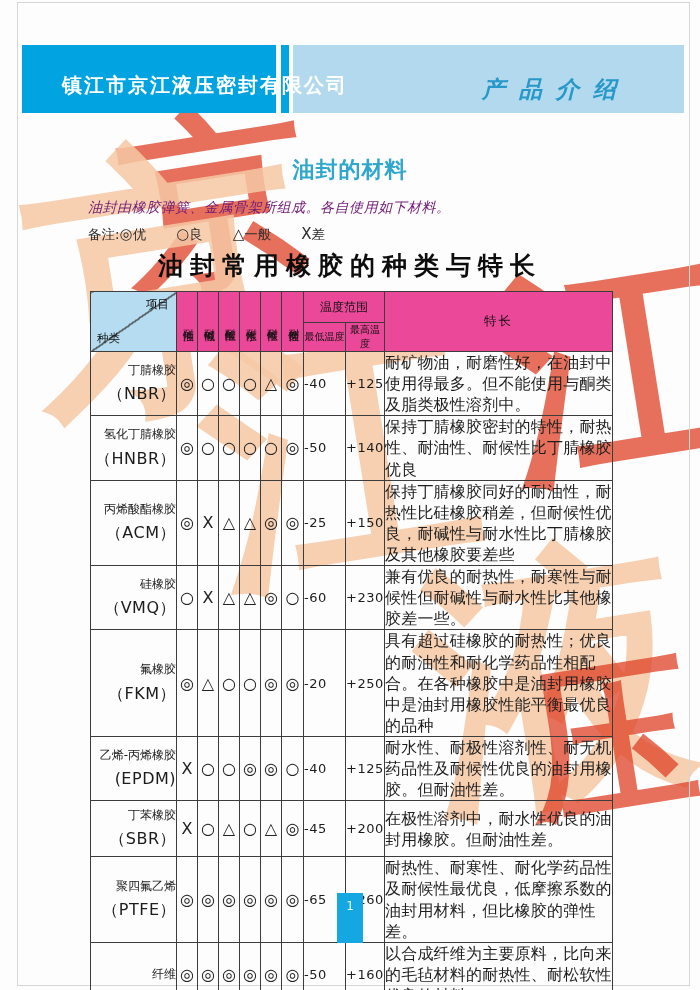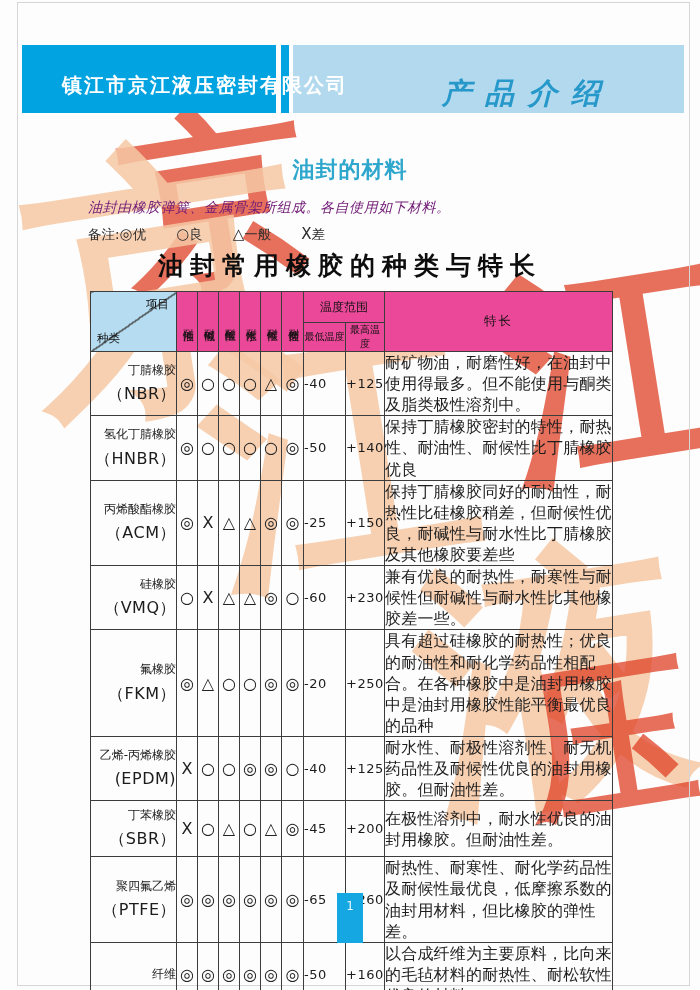--- a/index.html
+++ b/index.html
@@ -25,22 +25,22 @@
   .band{position:absolute;top:45px;height:68px;z-index:1;}
   .band-dark{left:22px;width:254px;background:#02a3e1;}
   .band-stripe{left:281px;width:8px;background:#02a3e1;}
   .band-light{left:293px;width:391px;background:#b3d9ee;}
   .company{
     position:absolute;left:62px;top:72px;z-index:2;
     color:#ffffff;font-size:20px;font-weight:bold;letter-spacing:2px;
     white-space:nowrap;
   }
   .section-title{
-    position:absolute;left:442px;top:74px;z-index:2;
-    color:#2698c9;font-size:29px;font-weight:bold;font-style:italic;
+    position:absolute;left:482px;top:74px;z-index:2;
+    color:#2698c9;font-size:23px;font-weight:bold;font-style:italic;
     letter-spacing:14px;white-space:nowrap;
   }
   
   .page-title{
     position:absolute;left:0;top:155px;width:100%;text-align:center;z-index:1;
     color:#2fa7cd;font-size:22px;font-weight:bold;letter-spacing:1px;
   }
   .intro{
     position:absolute;left:88px;top:199px;z-index:1;
     font-size:14px;color:#701a75;letter-spacing:.5px;white-space:nowrap;font-style:italic;

